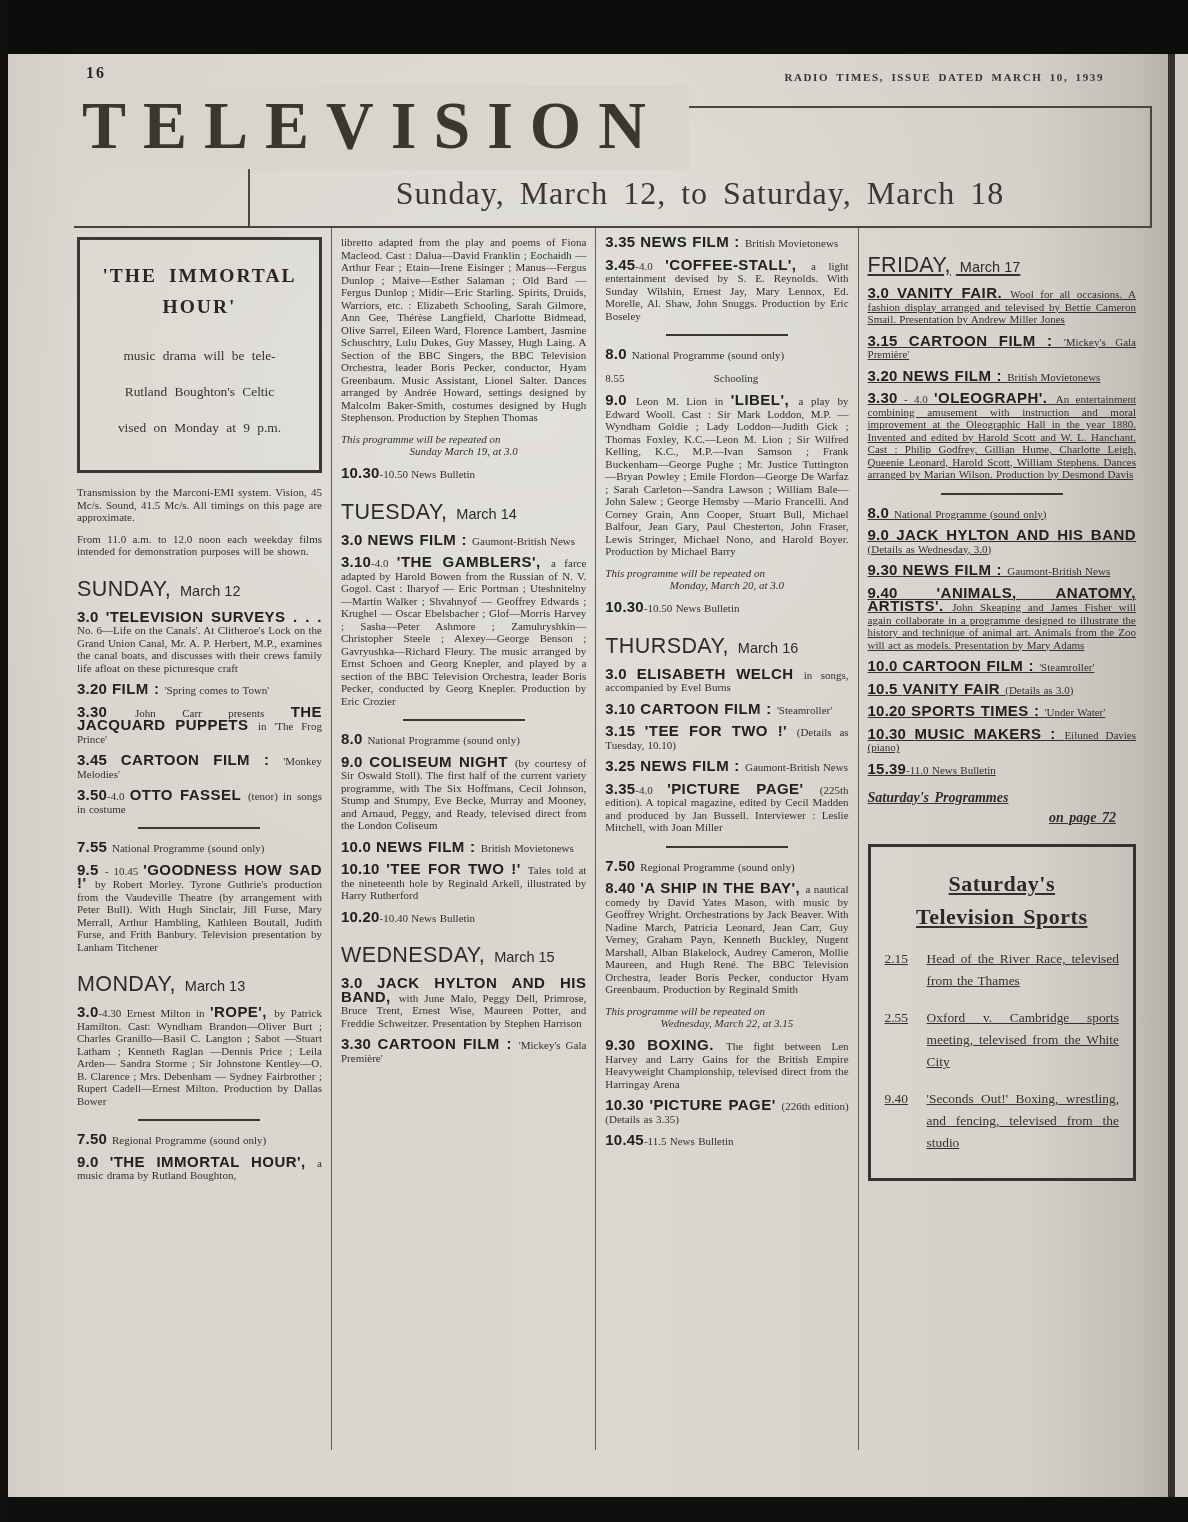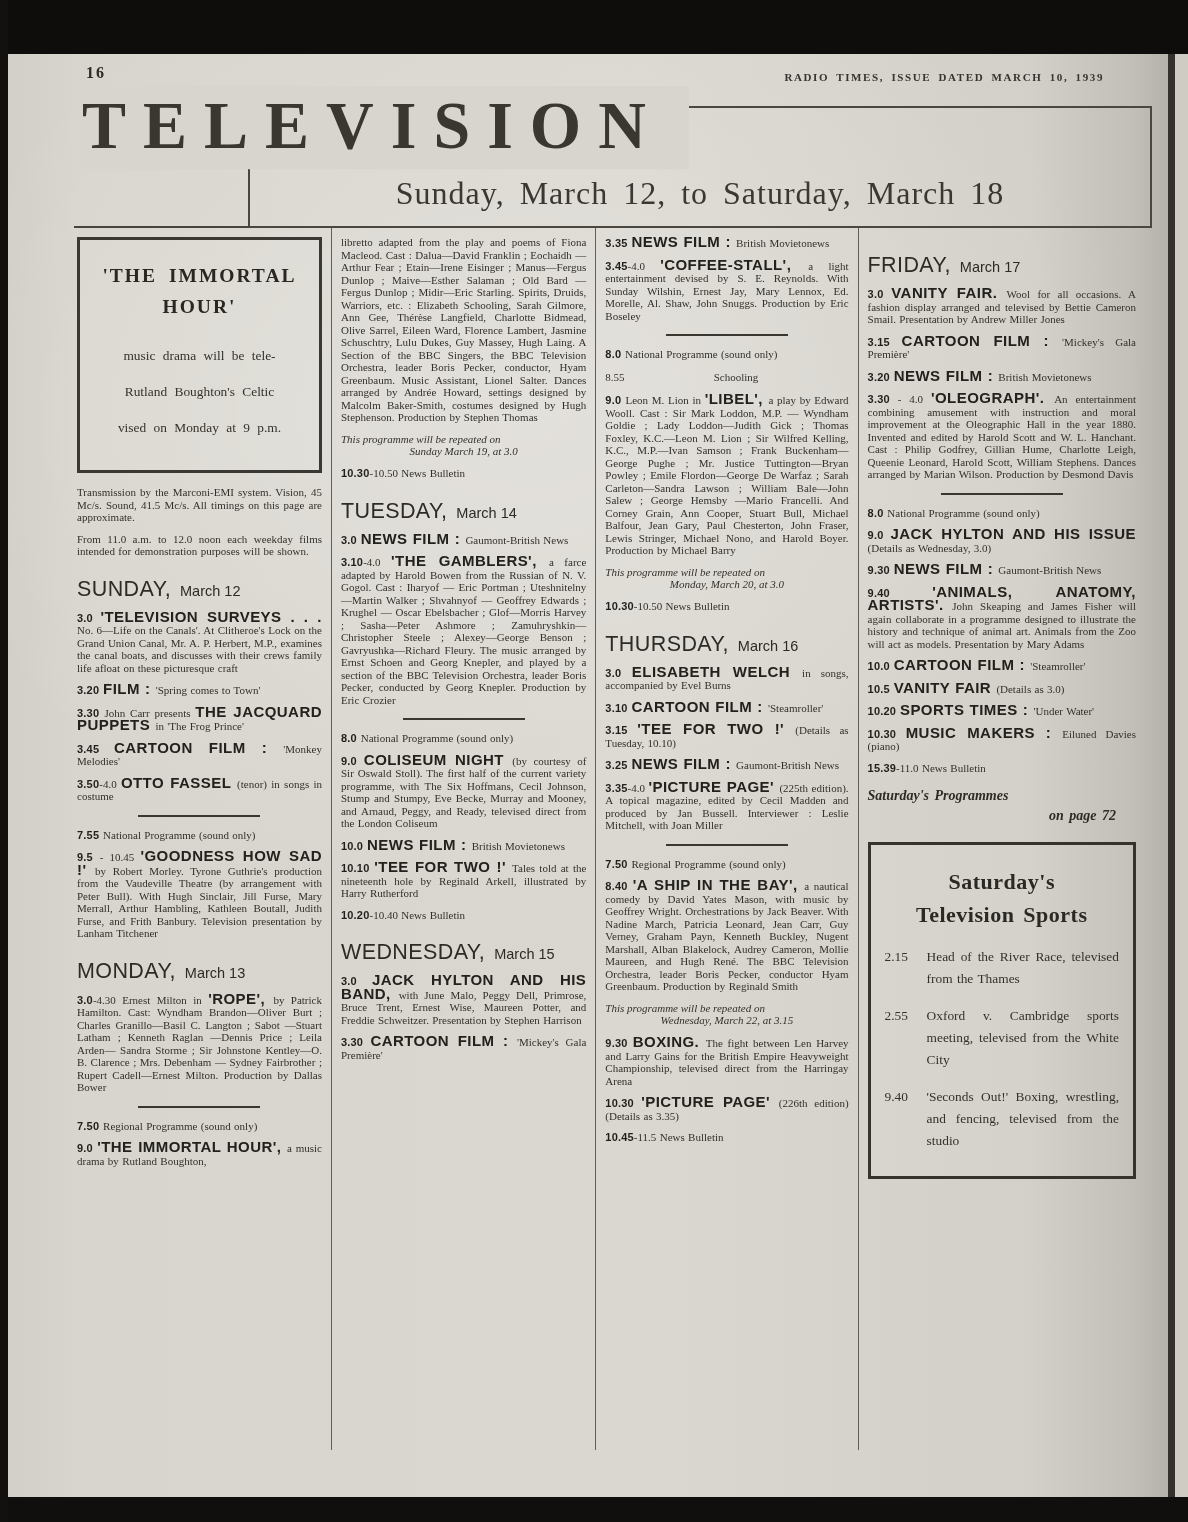--- a/index.html
+++ b/index.html
@@ -35,25 +35,25 @@
   .subtitle{font:32px "Liberation Serif",serif;color:#3b3833;letter-spacing:1px;word-spacing:6px;padding-bottom:14px;}
   
   .cols{
     position:absolute;left:66px;top:172px;width:1066px;height:1222px;
     border-top:2px solid #47443e;display:flex;align-items:stretch;
   }
   .col{padding:6px 9px 0 9px;box-sizing:border-box;overflow:hidden;}
   .col-1{width:24.2%;border-right:1px solid #615e57;padding-left:3px;}
   .col-2{width:24.8%;border-right:1px solid #615e57;}
   .col-3{width:24.6%;border-right:1px solid #615e57;}
-  .col-4{width:26.4%;padding-right:4px;}
+  .col-4{width:26.4%;padding-right:4px;text-decoration:underline;}
   
   .entry{font:11px/12.5px "Liberation Serif",serif;text-align:justify;margin:9px 0;color:#33302b;word-spacing:0.6px;}
   .entry:first-child{margin-top:2px;}
-  .tm{font-family:"Liberation Sans",sans-serif;font-weight:bold;font-size:11px;letter-spacing:0.2px;color:#211f1b;}
+  .tm{font-family:"Liberation Sans",sans-serif;font-weight:bold;font-size:15px;letter-spacing:0.2px;color:#211f1b;}
   .bt{font-family:"Liberation Sans",sans-serif;font-weight:bold;font-size:15px;letter-spacing:0.45px;color:#23211d;}
   .rm{}
   .note{font:italic 11px/12.8px "Liberation Serif",serif;margin:8px 0;color:#34312c;}
   .note .l2{display:block;text-align:center;}
   .rule{height:0;border-top:2px solid #3a3731;width:122px;margin:12px auto;}
   .day{margin:17px 0 5px 0;}
   .day-name{font:400 21.5px "Liberation Sans",sans-serif;letter-spacing:0.4px;color:#2d2b26;}
   .day-date{font:400 14.5px "Liberation Sans",sans-serif;color:#2d2b26;margin-left:5px;}
   .interval{display:flex;font:11px/12.5px "Liberation Serif",serif;margin:10px 0;}
   .interval .iv-time{width:52px;flex:none;}
@@ -160,21 +160,21 @@
         <p class="entry"><span class="tm">10.45</span><span class="rm">-11.5 News Bulletin</span></p>
       </div>
     <div class="col col-4">
         <h2 class="day"><span class="day-name">FRIDAY,</span><span class="day-date"> March 17</span></h2>
         <p class="entry"><span class="tm">3.0 </span><span class="bt">VANITY FAIR. </span><span class="rm">Wool for all occasions. A fashion display arranged and televised by Bettie Cameron Smail.   Presentation  by  Andrew Miller Jones</span></p>
         <p class="entry"><span class="tm">3.15 </span><span class="bt">CARTOON FILM : </span><span class="rm">'Mickey's Gala Première'</span></p>
         <p class="entry"><span class="tm">3.20 </span><span class="bt">NEWS FILM : </span><span class="rm">British Movietonews</span></p>
         <p class="entry"><span class="tm">3.30</span><span class="rm"> - 4.0  </span><span class="bt">'OLEOGRAPH'. </span><span class="rm">An entertainment combining amusement with instruction and moral improvement at the Oleographic Hall in the year 1880.  Invented and edited by Harold Scott and W. L. Hanchant. Cast : Philip Godfrey, Gillian Hume, Charlotte Leigh, Queenie Leonard, Harold  Scott,  William  Stephens. Dances arranged by Marian Wilson. Production by Desmond Davis</span></p>
         <div class="rule"></div>
         <p class="entry"><span class="tm">8.0 </span><span class="rm">National Programme (sound only)</span></p>
-        <p class="entry"><span class="tm">9.0 </span><span class="bt">JACK HYLTON AND HIS ISSUE </span><span class="rm">(Details as Wednesday, 3.0)</span></p>
+        <p class="entry"><span class="tm">9.0 </span><span class="bt">JACK HYLTON AND HIS BAND </span><span class="rm">(Details as Wednesday, 3.0)</span></p>
         <p class="entry"><span class="tm">9.30 </span><span class="bt">NEWS FILM : </span><span class="rm">Gaumont-British News</span></p>
         <p class="entry"><span class="tm">9.40 </span><span class="bt">'ANIMALS, ANATOMY, ARTISTS'. </span><span class="rm">John Skeaping and James Fisher will again collaborate in a programme designed to illustrate the history and technique of animal art.  Animals from the Zoo will act as models.  Presentation by Mary Adams</span></p>
         <p class="entry"><span class="tm">10.0 </span><span class="bt">CARTOON FILM : </span><span class="rm">'Steamroller'</span></p>
         <p class="entry"><span class="tm">10.5 </span><span class="bt">VANITY FAIR </span><span class="rm">(Details as 3.0)</span></p>
         <p class="entry"><span class="tm">10.20 </span><span class="bt">SPORTS TIMES : </span><span class="rm">'Under Water'</span></p>
         <p class="entry"><span class="tm">10.30 </span><span class="bt">MUSIC MAKERS : </span><span class="rm">Eiluned Davies (piano)</span></p>
         <p class="entry"><span class="tm">15.39</span><span class="rm">-11.0  News Bulletin</span></p>
         <p class="satnote"><span class="l1">Saturday's Programmes</span><span class="l2">on page 72</span></p>
         <div class="spbox">
           <div class="sp-title">Saturday's</div>

